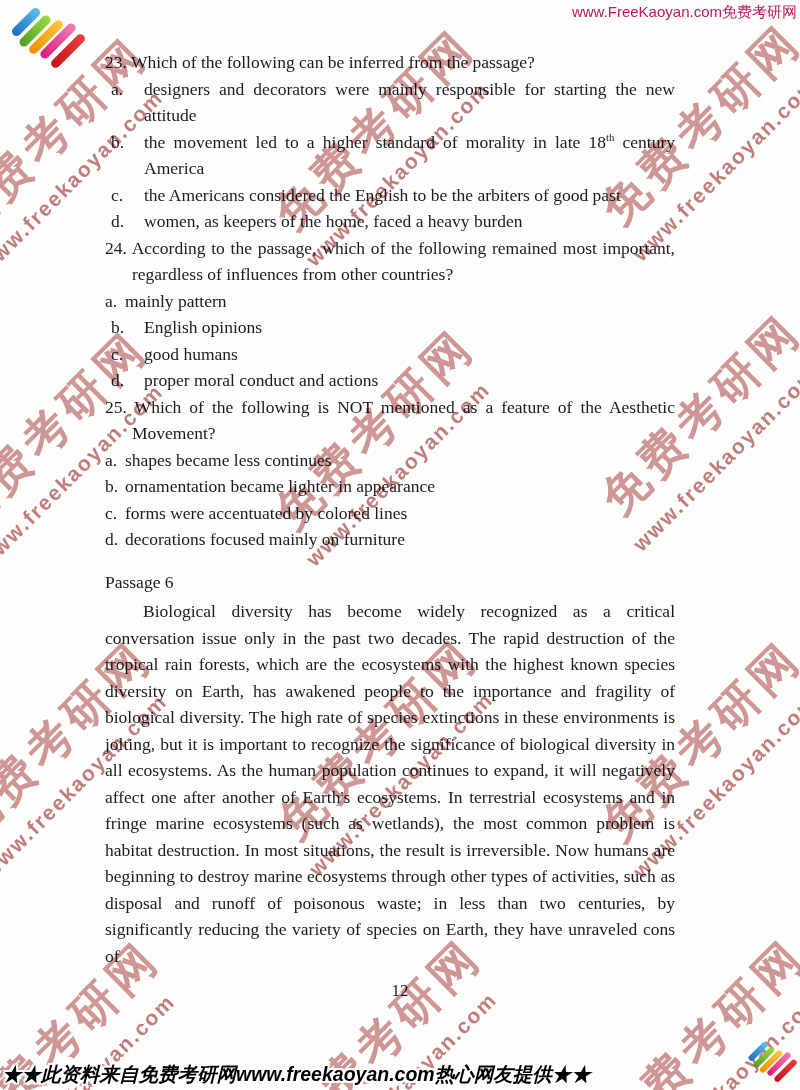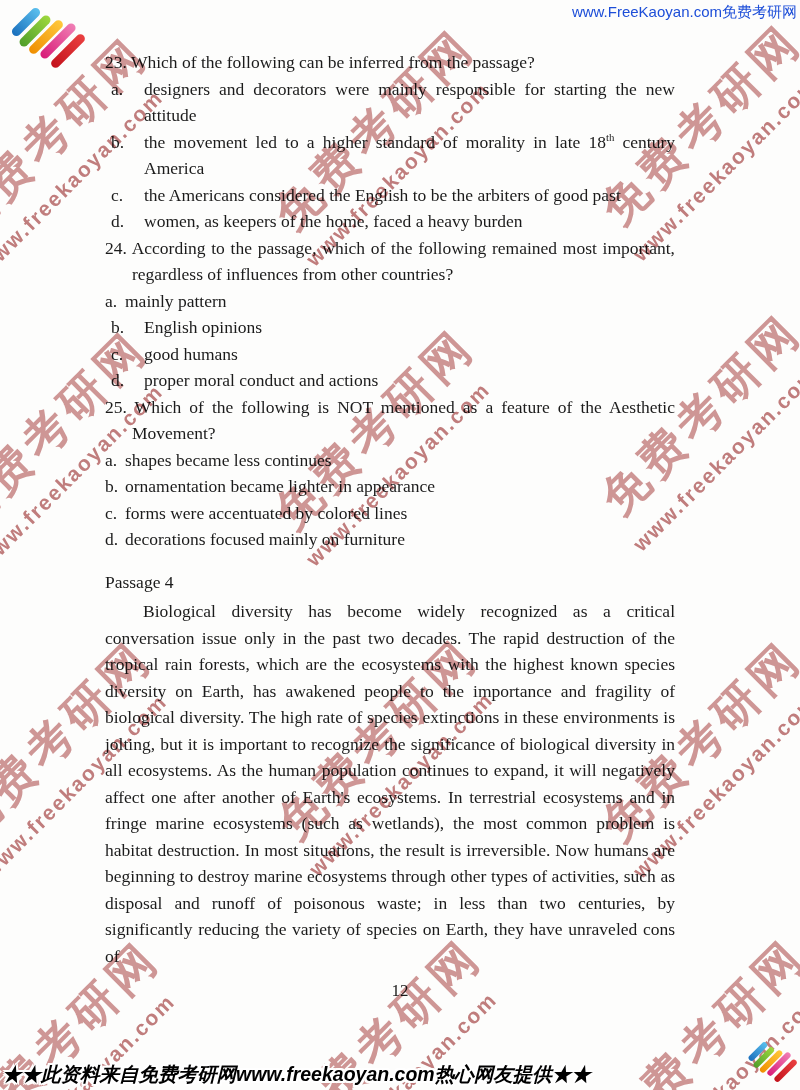--- a/index.html
+++ b/index.html
@@ -6,21 +6,21 @@
   body{
     width:800px;height:1090px;position:relative;overflow:hidden;
     background:#fdfdfc;
     font-family:"Liberation Serif", serif;
     color:#1b1b1b;
   }
   
   .site-label{
     position:absolute;top:3px;right:3px;z-index:1;
     font-family:"Liberation Sans", sans-serif;
-    font-size:15px;color:#1d4ed8;
+    font-size:15px;color:#be185d;
   }
   
   .logo{position:absolute;width:72px;height:72px;z-index:3;}
   .logo-tl{left:8px;top:6px;}
   .logo-br{left:746px;top:1041px;transform:scale(0.66);transform-origin:top left;}
   .stripe{position:absolute;width:9px;border-radius:5px;transform:translate(-50%,-50%) rotate(45deg);}
   .s1{left:18px;top:16px;height:36px;background:linear-gradient(#5bc0ee,#1a6fbd);}
   .s2{left:27px;top:25px;height:40px;background:linear-gradient(#9ed83e,#4f9e2a);}
   .s3{left:38px;top:31px;height:44px;background:linear-gradient(#ffc83c,#ef8e00);}
   .s4{left:50px;top:35px;height:46px;background:linear-gradient(#f07fb5,#d81b78);}
@@ -176,21 +176,21 @@
   </div>
   <div class="opt tight">
     <span class="opt-label">c.</span>
     <span class="opt-text">forms were accentuated by colored lines</span>
   </div>
   <div class="opt tight">
     <span class="opt-label">d.</span>
     <span class="opt-text">decorations focused mainly on furniture</span>
   </div>
 
-  <div class="passage-title">Passage 4</div>
+  <div class="passage-title">Passage 6</div>
   <div class="passage-body">Biological diversity has become widely recognized as a critical conversation issue only in the past two decades. The rapid destruction of the tropical rain forests, which are the ecosystems with the highest known species diversity on Earth, has awakened people to the importance and fragility of biological diversity. The high rate of species extinctions in these environments is jolting, but it is important to recognize the significance of biological diversity in all ecosystems. As the human population continues to expand, it will negatively affect one after another of Earth's ecosystems. In terrestrial ecosystems and in fringe marine ecosystems (such as wetlands), the most common problem is habitat destruction. In most situations, the result is irreversible. Now humans are beginning to destroy marine ecosystems through other types of activities, such as disposal and runoff of poisonous waste; in less than two centuries, by significantly reducing the variety of species on Earth, they have unraveled cons of</div>
 </div>
 
 <div class="page-number">12</div>
 
 <div class="footer-notice">★★此资料来自免费考研网www.freekaoyan.com热心网友提供★★</div>
 
 <div class="logo logo-br">
   <div class="stripe s1"></div>
   <div class="stripe s2"></div>

